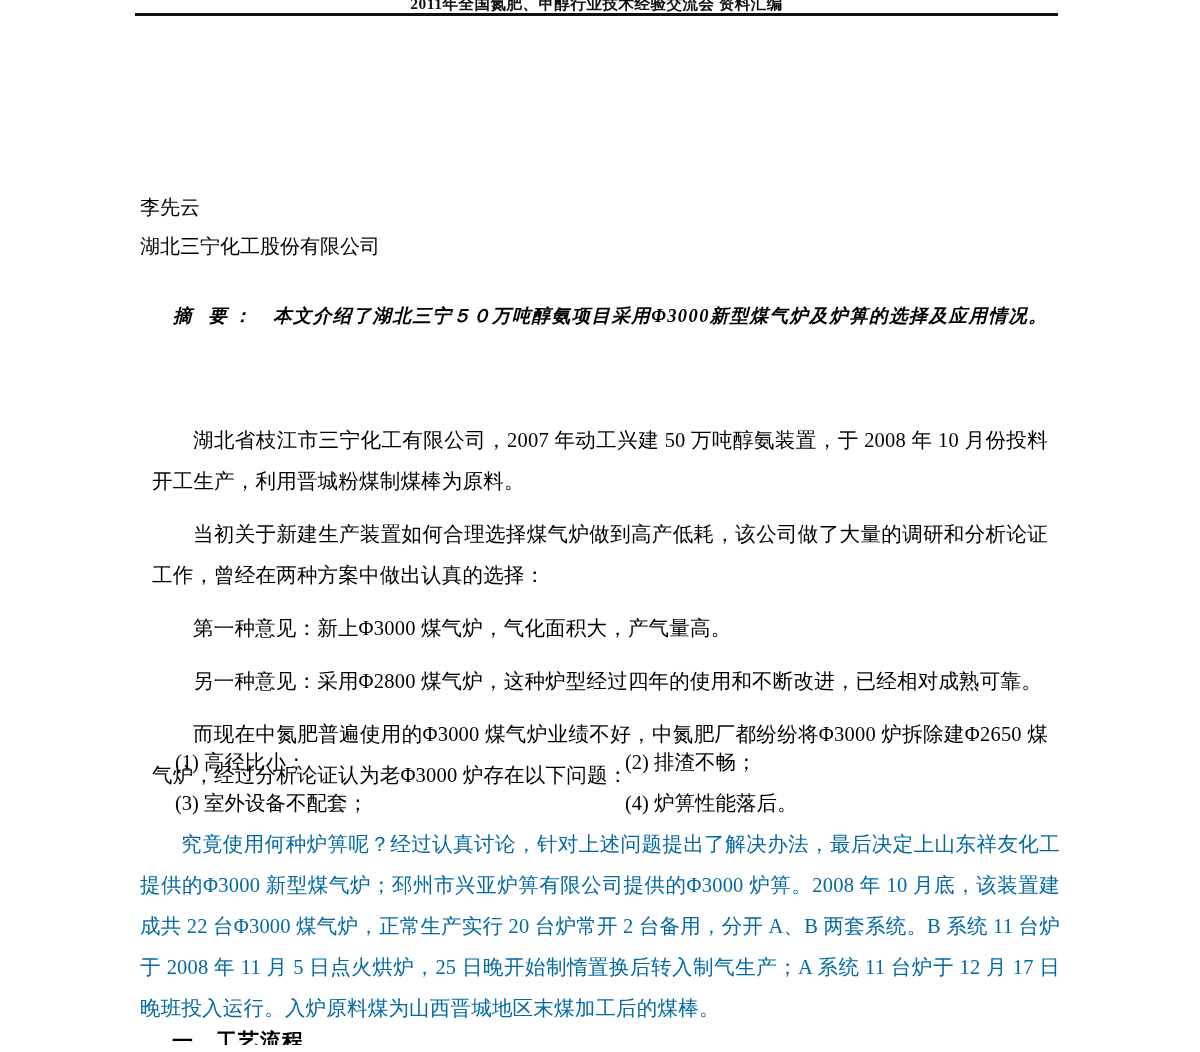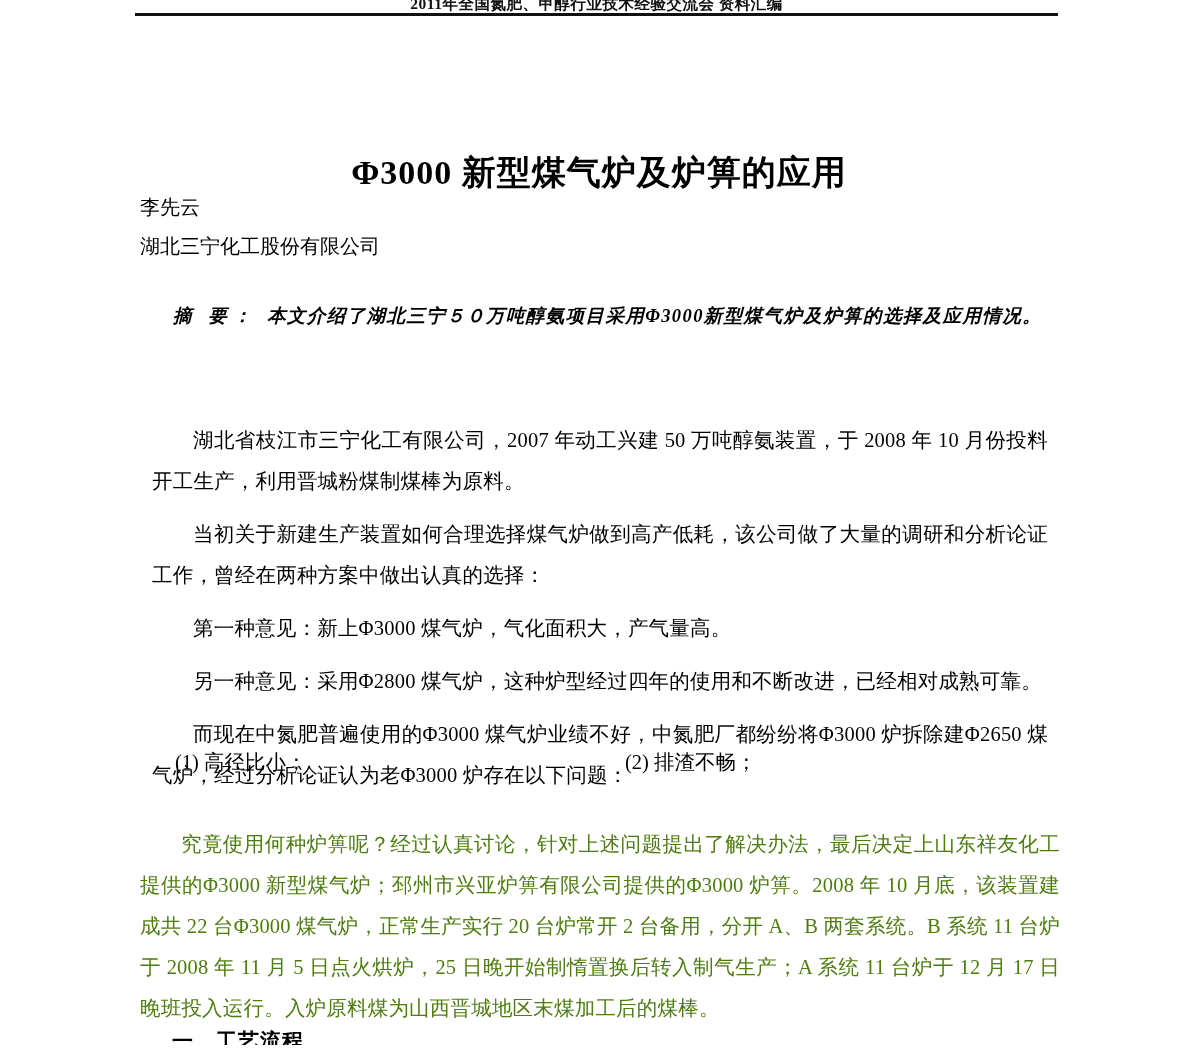--- a/index.html
+++ b/index.html
@@ -89,21 +89,21 @@
     font-weight: 700;
     font-style: italic;
     line-height: 38px;
     letter-spacing: 1.4px;
     text-align: justify;
     text-justify: inter-character;
     color: #000;
   }
   .abstract .lead {
     letter-spacing: 6px;
-    margin-right: 10px;
+    margin-right: 16px;
   }
   .abstract .ab-indent { display: inline-block; width: 30px; }
 
   
   .body-text {
     position: absolute;
     left: 140px;
     top: 408px;
     width: 920px;
     font-size: 20.5px;
@@ -139,21 +139,21 @@
   .num-cell.first { padding-left: 35px; }
   .num-cell.second { padding-left: 25px; }
 
   .body-text-2 {
     position: absolute;
     left: 140px;
     top: 824px;
     width: 920px;
     font-size: 20.5px;
     line-height: 41px;
-    color: #4d7c0f;
+    color: #0369a1;
   }
   .body-text-2 p {
     margin: 0;
     text-align: justify;
     text-justify: inter-character;
     text-indent: 2em;
     letter-spacing: 0.2px;
   }
 
   
@@ -171,21 +171,20 @@
   }
 </style>
 </head>
 <body>
 
 <div class="page">
 
   <div class="running-header">2011年全国氮肥、甲醇行业技术经验交流会  资料汇编</div>
   <div class="header-rule"></div>
 
-  <h1 class="doc-title">Φ3000 新型煤气炉及炉箅的应用</h1>
   <div class="doc-author">李先云</div>
   <div class="doc-affiliation">湖北三宁化工股份有限公司</div>
 
   <div class="abstract">
     <span class="ab-indent"></span><span class="lead">摘  要：</span><span>本文介绍了湖北三宁５０万吨醇氨项目采用Φ3000新型煤气炉及炉箅的选择及应用情况。</span>
   </div>
 
   <div class="body-text">
     <p>湖北省枝江市三宁化工有限公司，2007 年动工兴建 50 万吨醇氨装置，于 2008 年 10 月份投料开工生产，利用晋城粉煤制煤棒为原料。</p>
     <p>当初关于新建生产装置如何合理选择煤气炉做到高产低耗，该公司做了大量的调研和分析论证工作，曾经在两种方案中做出认真的选择：</p>
@@ -198,20 +197,30 @@
     <div class="num-row">
       <div class="num-cell first">
         <span>(1)</span>
         <span>高径比小；</span>
       </div>
       <div class="num-cell second">
         <span>(2)</span>
         <span>排渣不畅；</span>
       </div>
     </div>
+    <div class="num-row">
+      <div class="num-cell first">
+        <span>(3)</span>
+        <span>室外设备不配套；</span>
+      </div>
+      <div class="num-cell second">
+        <span>(4)</span>
+        <span>炉箅性能落后。</span>
+      </div>
+    </div>
   </div>
 
   <div class="body-text-2">
     <p>究竟使用何种炉箅呢？经过认真讨论，针对上述问题提出了解决办法，最后决定上山东祥友化工提供的Φ3000 新型煤气炉；邳州市兴亚炉箅有限公司提供的Φ3000 炉箅。2008 年 10 月底，该装置建成共 22 台Φ3000 煤气炉，正常生产实行 20 台炉常开 2 台备用，分开 A、B 两套系统。B 系统 11 台炉于 2008 年 11 月 5 日点火烘炉，25 日晚开始制惰置换后转入制气生产；A 系统 11 台炉于 12 月 17 日晚班投入运行。入炉原料煤为山西晋城地区末煤加工后的煤棒。</p>
   </div>
 
   <div class="section-heading">一、工艺流程</div>
 
 </div>
 

